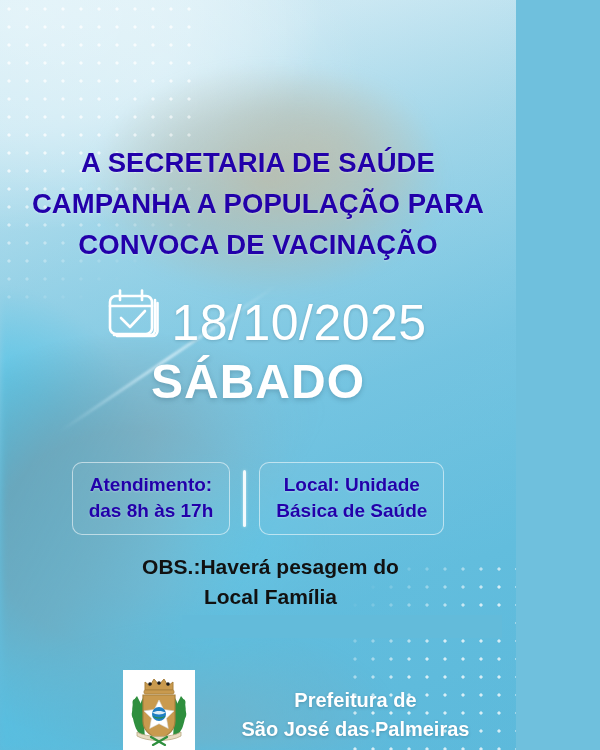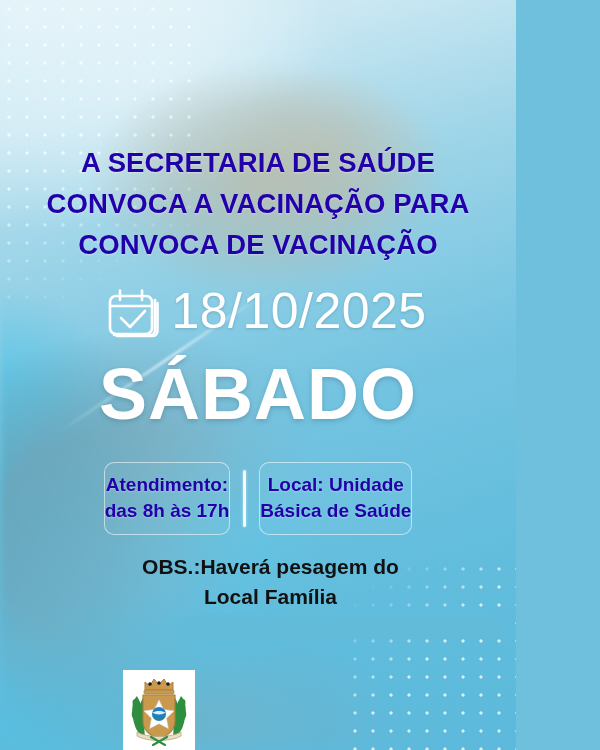--- a/index.html
+++ b/index.html
@@ -88,44 +88,44 @@
     position:absolute;left:0;right:0;top:142px;
     text-align:center;color:#2200aa;
     font-weight:bold;font-size:27.5px;line-height:41px;
     letter-spacing:.1px;
     text-shadow:0 1px 2px rgba(255,255,255,.35);
   }
   .headline span{display:block;}
 
   .date-row{
     position:absolute;left:16px;right:0;top:286px;
-    display:flex;align-items:flex-start;justify-content:center;gap:4px;
+    display:flex;align-items:flex-end;justify-content:center;gap:4px;
   }
   .cal-icon{width:62px;height:62px;flex:none;display:block;}
   .date-text{
     color:#ffffff;font-size:50px;font-weight:400;line-height:1;
     letter-spacing:.5px;
     text-shadow:0 1px 3px rgba(40,80,100,.25);
   }
 
   .weekday{
     position:absolute;left:0;right:0;top:358px;
     text-align:center;color:#ffffff;
-    font-size:72px;font-weight:bold;line-height:1;letter-spacing:1px;
+    font-size:48px;font-weight:bold;line-height:1;letter-spacing:1px;
     text-shadow:0 2px 5px rgba(40,80,100,.28);
   }
 
   .info-row{
     position:absolute;left:0;right:0;top:462px;
     display:flex;align-items:stretch;justify-content:center;gap:0;
   }
   .info-box{
     border:1px solid rgba(255,255,255,.55);
     border-radius:10px;
-    padding:9px 0 10px;
+    padding:9px 16px 10px;
     text-align:center;
     color:#2200aa;font-weight:bold;font-size:19px;line-height:26px;
     background:rgba(255,255,255,.03);
     text-shadow:0 1px 2px rgba(255,255,255,.30);
   }
   .info-box span{display:block;white-space:nowrap;}
   .info-div{
     width:3px;margin:8px 13px;border-radius:2px;
     background:rgba(255,255,255,.92);
     box-shadow:0 0 3px rgba(255,255,255,.5);
@@ -174,21 +174,21 @@
   <div class="bg-layer bg-footblob"></div>
   <div class="bg-layer bg-wash"></div>
 
   <div class="dots dots-tl"></div>
   <div class="dots dots-br"></div>
 
   <div class="content">
 
     <div class="headline">
       <span>A SECRETARIA DE SAÚDE</span>
-      <span>CONVOCA A VACINAÇÃO PARA</span>
+      <span>CAMPANHA A POPULAÇÃO PARA</span>
       <span>CONVOCA DE VACINAÇÃO</span>
     </div>
 
     <div class="date-row">
       <svg class="cal-icon" viewBox="0 0 62 62">
         <g fill="none" stroke="#ffffff" stroke-width="2.6" stroke-linecap="round" stroke-linejoin="round">
           <rect x="5" y="10" width="42" height="38" rx="6"></rect>
           <line x1="5" y1="20" x2="47" y2="20"></line>
           <line x1="15" y1="4.5" x2="15" y2="14"></line>
           <line x1="37" y1="4.5" x2="37" y2="14"></line>
@@ -254,16 +254,20 @@
           <path d="M25.2 41.5 C28.8 44 35.2 44 38.8 41.5 C37 45.6 27 45.6 25.2 41.5 Z" fill="#2f8f3e"></path>
 
           <path d="M10 58 C20 64 44 64 54 58 L54 62 C44 68 20 68 10 62 Z" fill="#e8dcc2" stroke="#b8a882" stroke-width=".8"></path>
 
           <g stroke="#2f8f3e" stroke-width="2.2" stroke-linecap="round">
             <line x1="24" y1="63" x2="38" y2="71"></line>
             <line x1="40" y1="63" x2="26" y2="71"></line>
           </g>
         </svg>
       </div>
+      <div class="footer-text">
+        <span>Prefeitura de</span>
+        <span>São José das Palmeiras</span>
+      </div>
     </div>
 
   </div>
 </div>
 
 </body></html>

